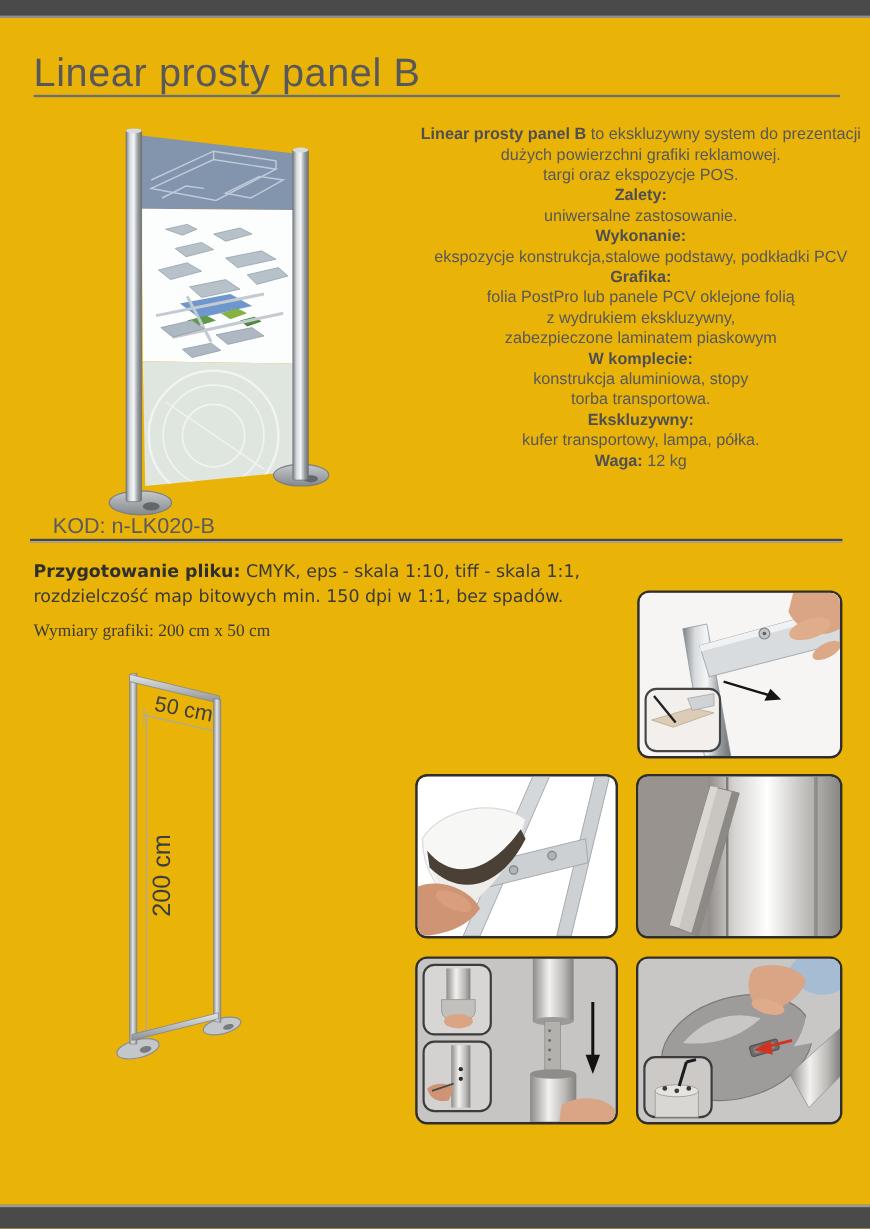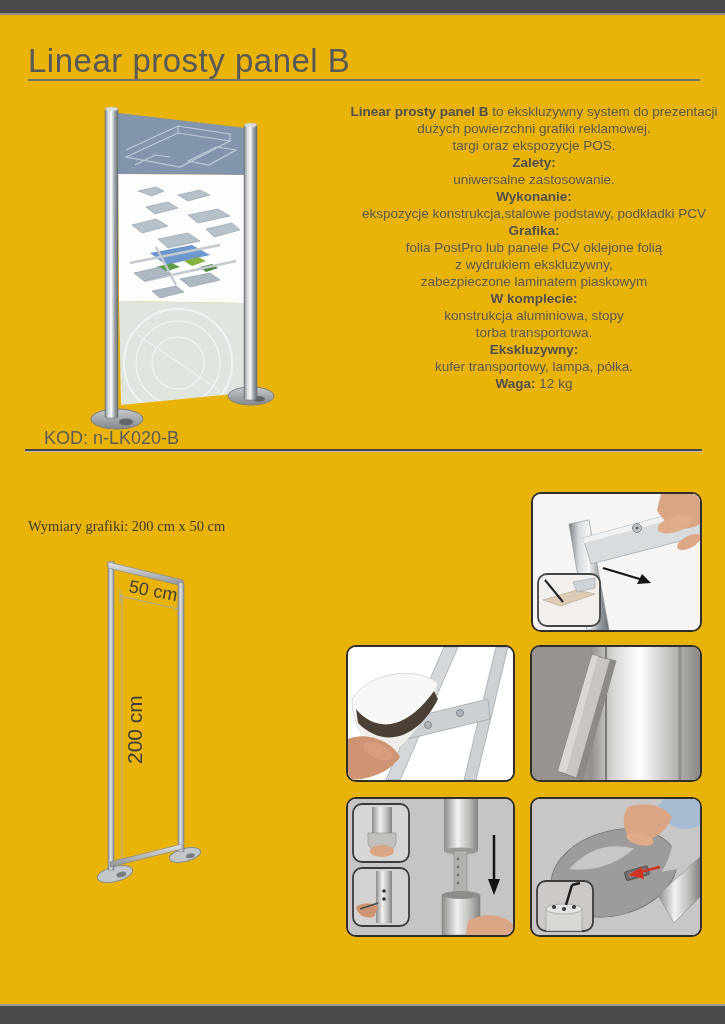--- a/index.html
+++ b/index.html
@@ -138,20 +138,24 @@
       <div><span>konstrukcja aluminiowa, stopy</span></div>
       <div><span>torba transportowa.</span></div>
       <div><span class="b">Ekskluzywny:</span></div>
       <div><span>kufer transportowy,  lampa, półka.</span></div>
       <div><span class="b">Waga:</span><span> 12 kg</span></div>
     </div>
 
   <div class="kod">KOD: n-LK020-B</div>
   <div class="divider"></div>
 
+  <div class="specs">
+    <span class="b">Przygotowanie pliku:</span><span> CMYK, eps - skala 1:10, tiff - skala 1:1,</span><br>
+    <span>rozdzielczość map bitowych min. 150 dpi w 1:1, bez spadów.</span>
+  </div>
   <div class="dims">
     <span class="b">Wymiary grafiki:</span><span> 200 cm x 50 cm</span>
   </div>
 
   <div class="figure" style="left:90px;top:552px;">
     <svg width="230" height="335" viewBox="0 0 230 335">
       <defs>
         <linearGradient id="bar" x1="0" y1="0" x2="1" y2="0">
           <stop offset="0" stop-color="#8e9296"></stop>
             <stop offset=".45" stop-color="#e3e5e7"></stop>

